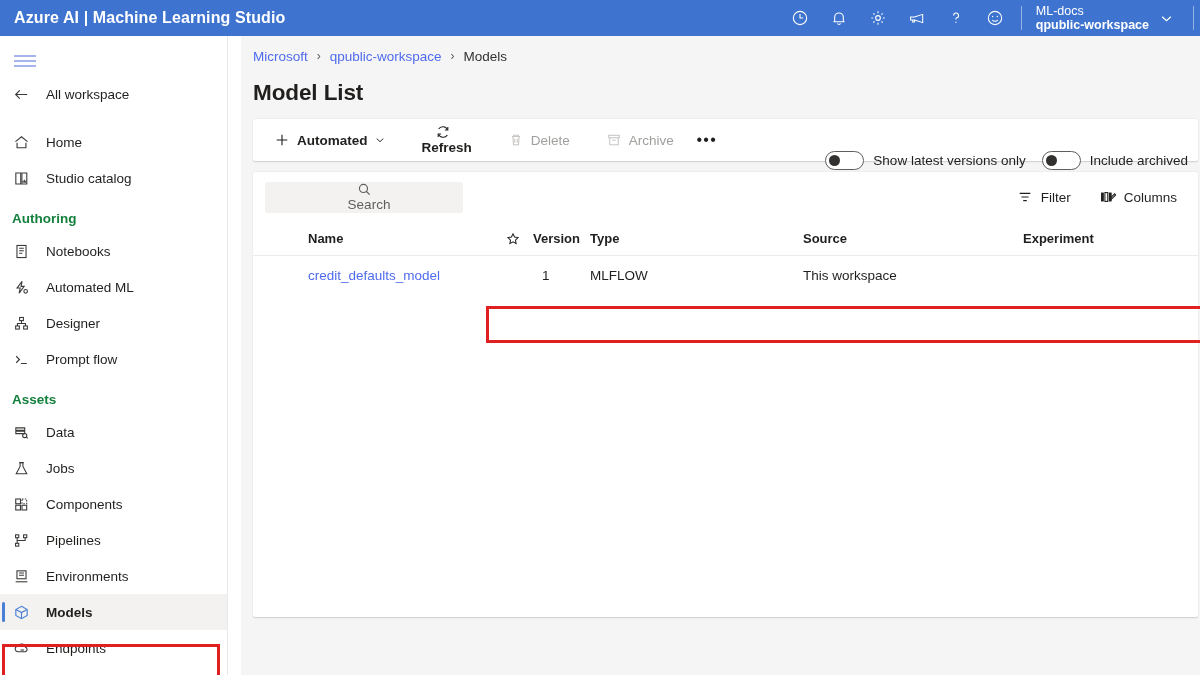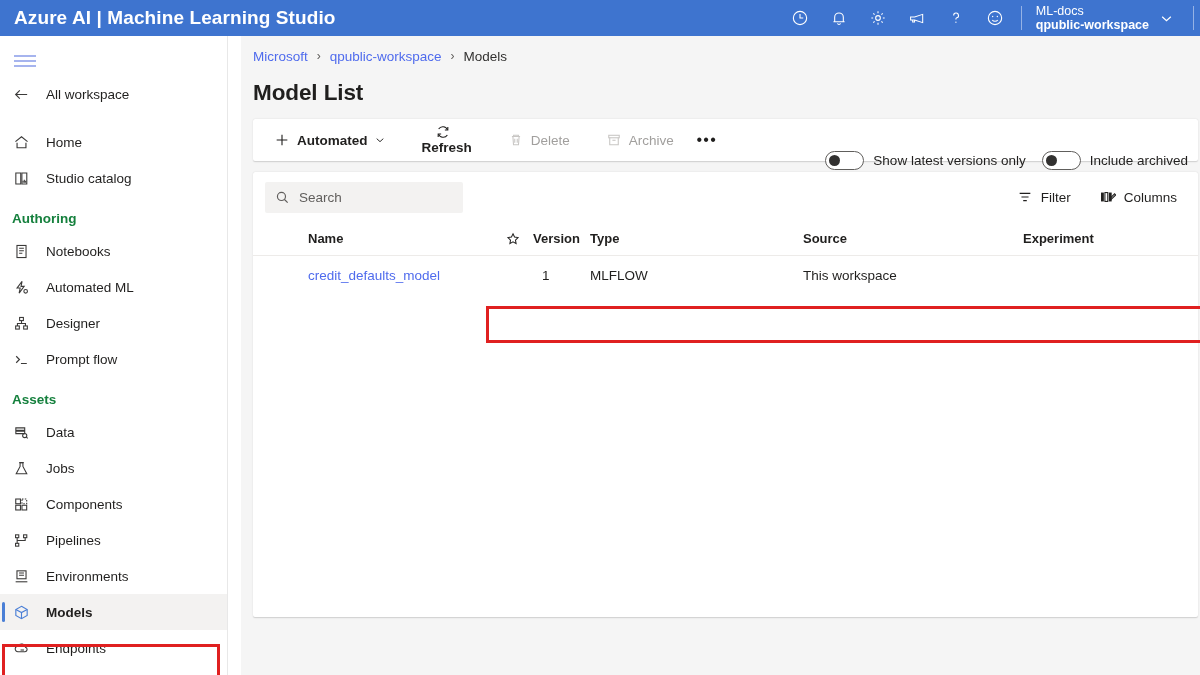--- a/index.html
+++ b/index.html
@@ -10,21 +10,21 @@
     overflow: hidden;
   }
 
   
   .topbar {
     position: absolute; left: 0; top: 0; width: 1200px; height: 36px;
     background: #3e74cf;
     display: flex; align-items: center;
   }
   .topbar-title {
-    color: #ffffff; font-size: 19px; font-weight: 600;
+    color: #ffffff; font-size: 16px; font-weight: 600;
     margin-left: 14px; letter-spacing: 0.1px; white-space: nowrap;
   }
   .topbar-right {
     margin-left: auto; display: flex; align-items: center; height: 36px;
   }
   .topbar-icon {
     width: 39px; height: 36px;
     display: flex; align-items: center; justify-content: center;
     color: #ffffff;
   }
@@ -133,21 +133,21 @@
     width: 11px; height: 11px; border-radius: 50%; background: #323130;
   }
   .toggle-label { font-size: 13.5px; color: #201f1e; white-space: nowrap; }
 
   .tablecard { margin-top: 11px; height: 445px; position: relative; }
   .table-top {
     height: 50px; display: flex; align-items: center; padding: 0 13px 0 12px;
   }
   .search-box {
     width: 198px; height: 31px; background: #f3f2f1; border-radius: 2px;
-    display: flex; align-items: center; padding-left: 10px;
+    display: flex; align-items: center; padding-left: 10px; flex-direction: column;
   }
   .search-box .gi { color: #605e5c; display: flex; margin-right: 9px; }
   .search-ph { font-size: 13.5px; color: #605e5c; }
   .table-top-right { margin-left: auto; display: flex; align-items: center; }
   .tt-btn {
     display: flex; align-items: center; height: 32px; padding: 0 8px;
     font-size: 13.5px; color: #201f1e;
   }
   .tt-btn .gi { display: flex; margin-right: 8px; color: #201f1e; }
 

